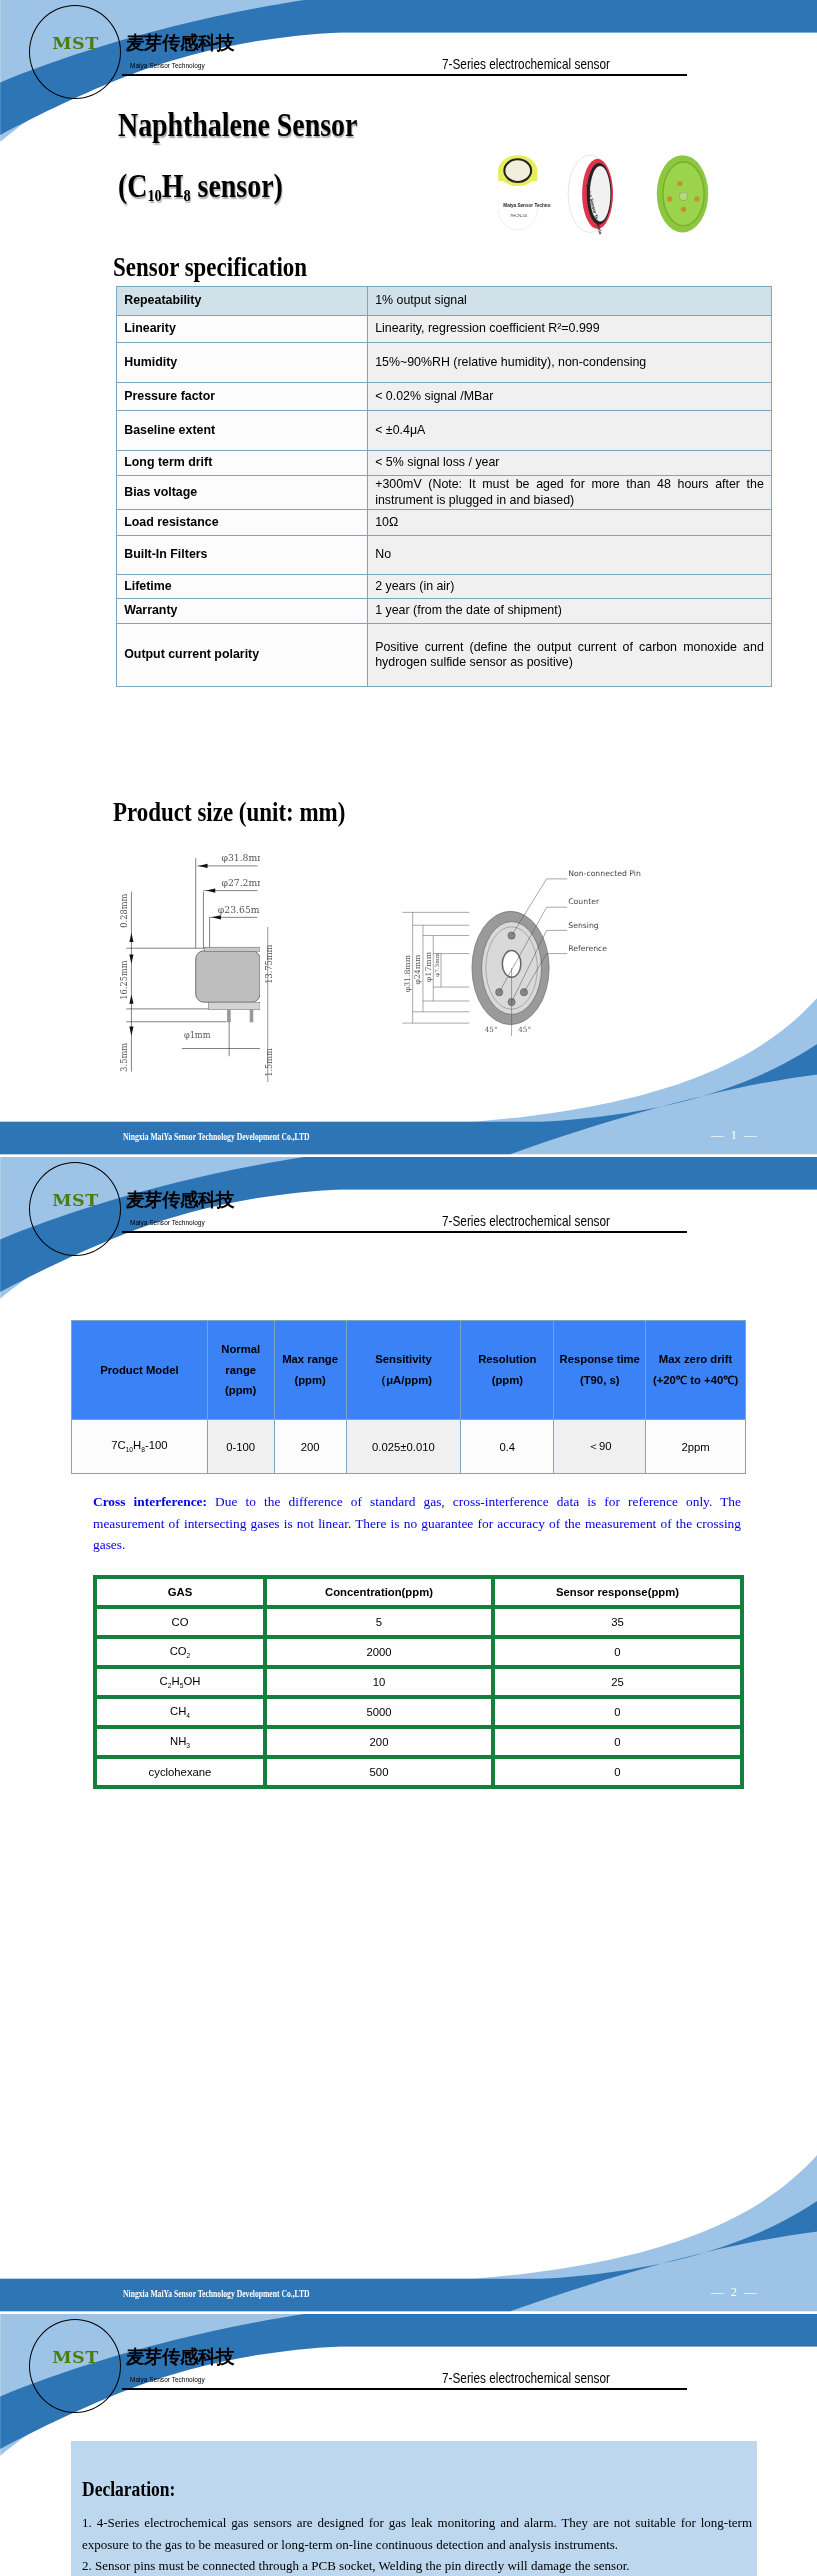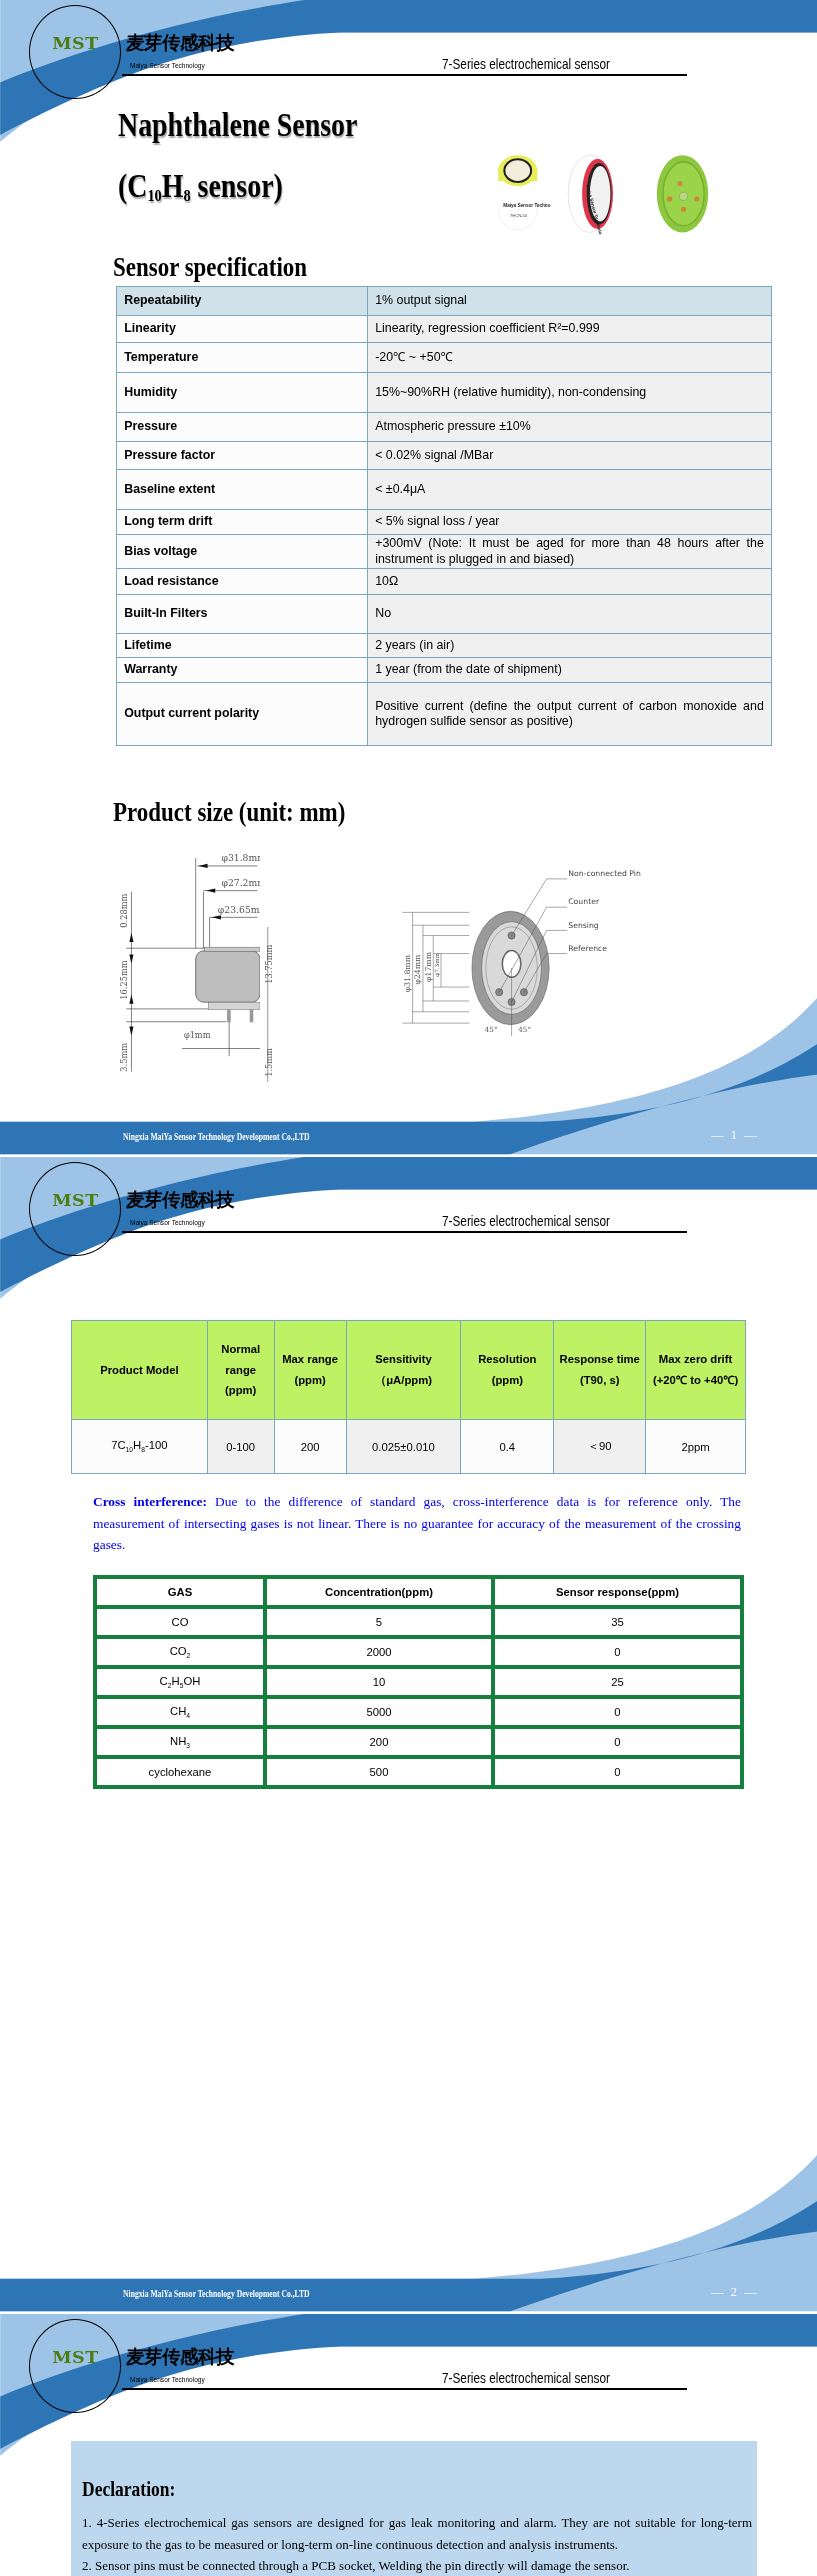--- a/index.html
+++ b/index.html
@@ -35,21 +35,21 @@
   .sensor-photo { position: absolute; left: 492px; top: 150px; width: 242px; height: 85px; }
 
   
   .diagram { position: absolute; }
   .dim-lbl { font-family: "DejaVu Serif", serif; fill: #555; }
   .pin-lbl { font-family: "DejaVu Sans", sans-serif; fill: #444; }
 
   
   .model-table { position: absolute; left: 71px; top: 1320px; width: 675px; border-collapse: collapse; font-family: "Liberation Sans", sans-serif; font-size: 11.3px; text-align: center; }
   .model-table th, .model-table td { border: 1.5px solid #7BA7BD; padding: 3.1px 4.1px; vertical-align: middle; }
-  .model-table th { background: #bef264; font-weight: bold; line-height: 1.85; height: 99px; }
+  .model-table th { background: #3b82f6; font-weight: bold; line-height: 1.85; height: 99px; }
   .model-table td { height: 54px; background: #FCFCFC; }
   .model-table td.alt { background: #F0F0F0; }
   .model-table sub { font-size: 6.7px; }
 
   .cross-para { position: absolute; left: 93px; top: 1490px; width: 648px; font-family: "Liberation Serif", serif; font-size: 13.4px; line-height: 21.6px; color: #0000E6; text-align: justify; transform-origin: left; }
   .cross-para b { font-weight: bold; }
 
   .gas-table { position: absolute; left: 93px; top: 1575px; width: 651px; border-collapse: collapse; font-family: "Liberation Sans", sans-serif; font-size: 11.3px; text-align: center; }
   .gas-table th, .gas-table td { border: 4px solid #15803d; height: 30px; vertical-align: middle; }
   .gas-table th { font-weight: bold; }
@@ -110,31 +110,23 @@
   <table class="spec-table">
     <tbody>
         <tr class="first" style="height:29px;">
           <td class="k">Repeatability</td>
           <td class="v">1% output signal</td>
         </tr>
     <tr style="height:27px;margin-left:20px;">
           <td class="k">Linearity</td>
           <td class="v">Linearity, regression coefficient R²=0.999</td>
         </tr>
-    <tr style="height:30px;">
-          <td class="k">Temperature</td>
-          <td class="v">-20℃ ~ +50℃</td>
-        </tr>
     <tr style="height:40px;">
           <td class="k">Humidity</td>
           <td class="v">15%~90%RH (relative humidity), non-condensing</td>
-        </tr>
-    <tr style="height:29px;">
-          <td class="k">Pressure</td>
-          <td class="v">Atmospheric pressure ±10%</td>
         </tr>
     <tr style="height:28px;">
           <td class="k">Pressure factor</td>
           <td class="v">&lt; 0.02% signal /MBar</td>
         </tr>
     <tr style="height:40px;">
           <td class="k">Baseline extent</td>
           <td class="v"> &lt; ±0.4μA</td>
         </tr>
     <tr style="height:25px;">

